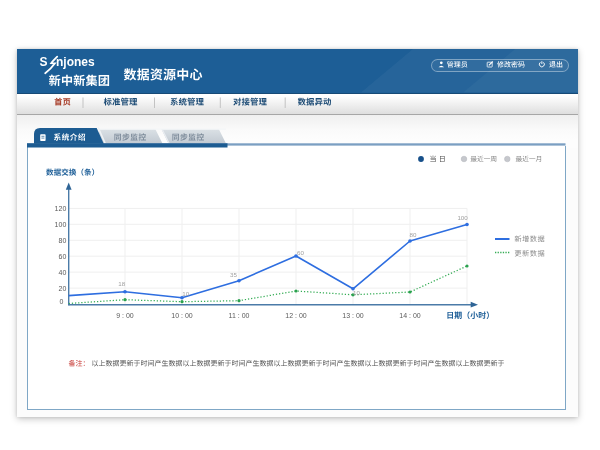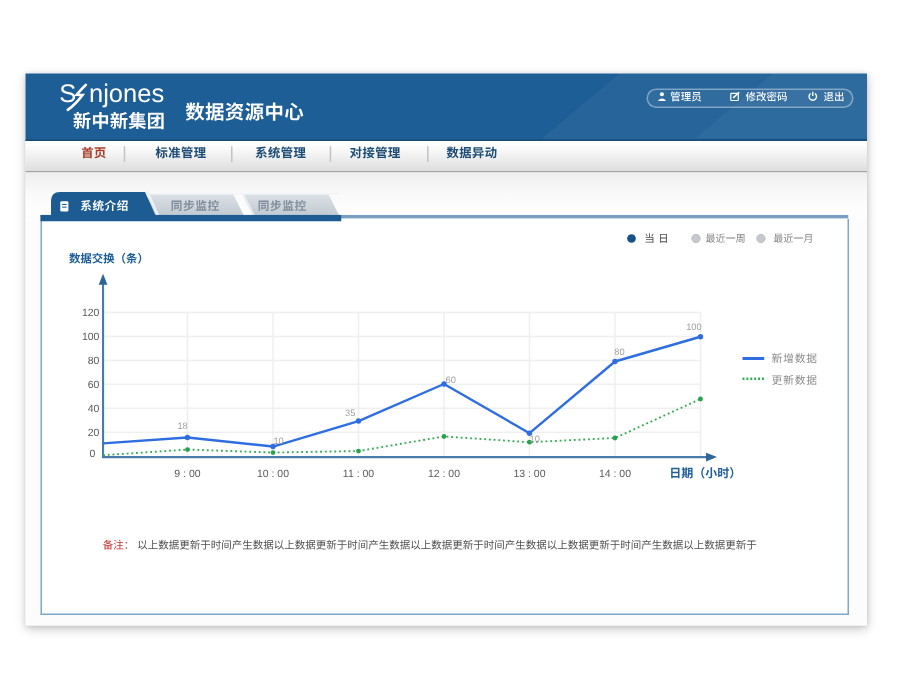--- a/index.html
+++ b/index.html
@@ -3,21 +3,21 @@
 <style>
 * { margin:0; padding:0; box-sizing:border-box; }
 html,body { width:600px; height:450px; background:#fff; overflow:hidden;
   font-family:"Liberation Sans", sans-serif; }
 #stage { position:relative; width:600px; height:450px; }
 .win { position:absolute; left:17px; top:49px; width:561px; height:368px;
   background:#fdfdfd; box-shadow:0 2px 7px rgba(0,0,0,0.22), 0 0 3px rgba(0,0,0,0.13); }
 .hdr { position:absolute; left:0; top:0; width:561px; height:44.5px;
   background:#1d5e96; border-bottom:1.5px solid #174a76; box-sizing:border-box; }
 .logo { position:absolute; left:22.5px; top:5.5px; width:200px; height:16px; line-height:15px;
-  color:#fff; font-size:17px; font-weight:normal; letter-spacing:0px; }
+  color:#fff; font-size:12px; font-weight:bold; letter-spacing:0px; }
 .pill { position:absolute; left:414px; top:9.5px; width:138px; height:13px;
   border:1px solid rgba(255,255,255,0.38); border-radius:7px;
   background:rgba(255,255,255,0.05); }
 .nav { position:absolute; left:0; top:44.5px; width:561px; height:21px; box-sizing:border-box;
   background:linear-gradient(#ffffff 10%,#dedede 100%); border-bottom:1px solid #a6a6a6; }
 .band { position:absolute; left:0; top:65.5px; width:561px; height:33.5px;
   background:linear-gradient(#efefef 0%,#fafafa 45%,#fdfdfd 75%); }
 .pagebg { position:absolute; left:0; top:98.5px; width:561px; height:269.5px; background:#fcfcfc; }
 .box { position:absolute; left:10px; top:96.5px; width:538.5px; height:264.5px;
   background:#fff; border:1px solid #7fa7c6; border-top:none; }

